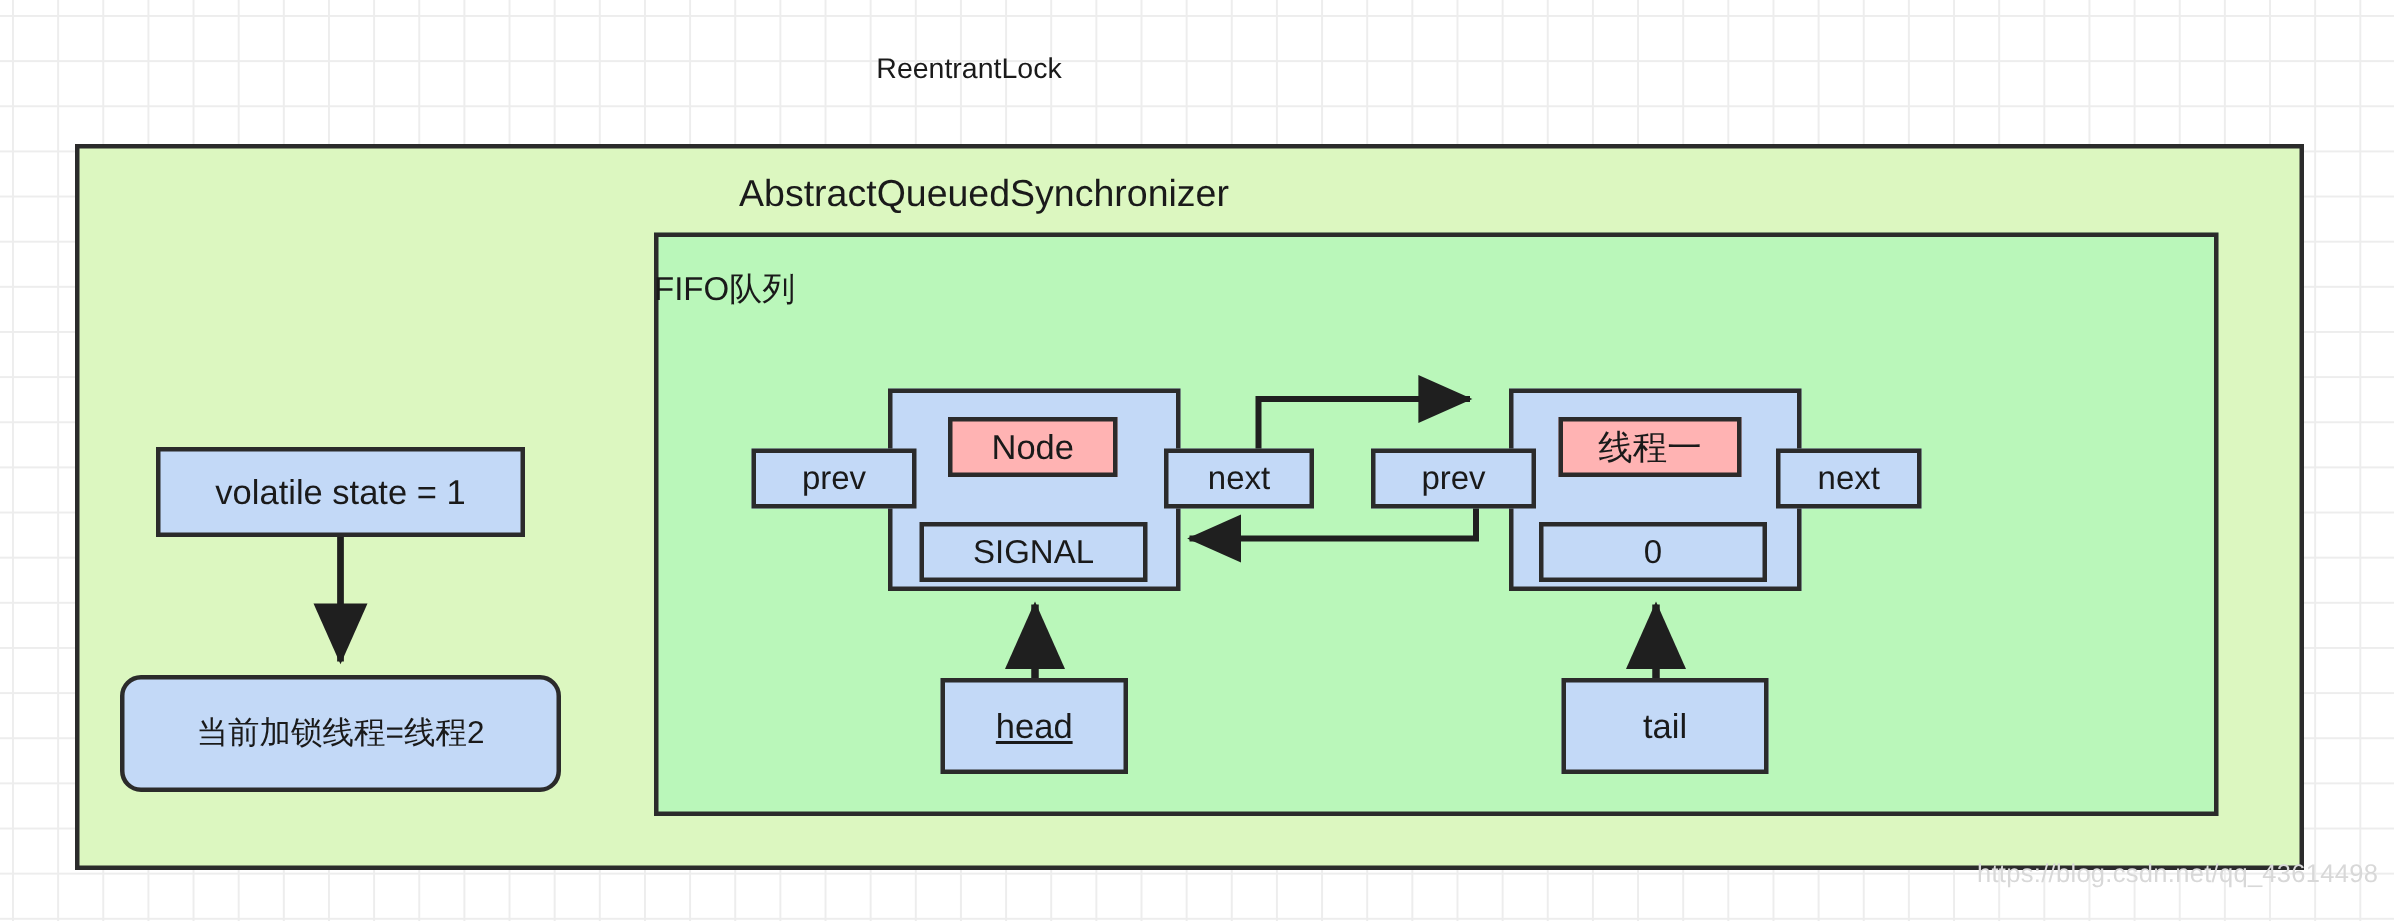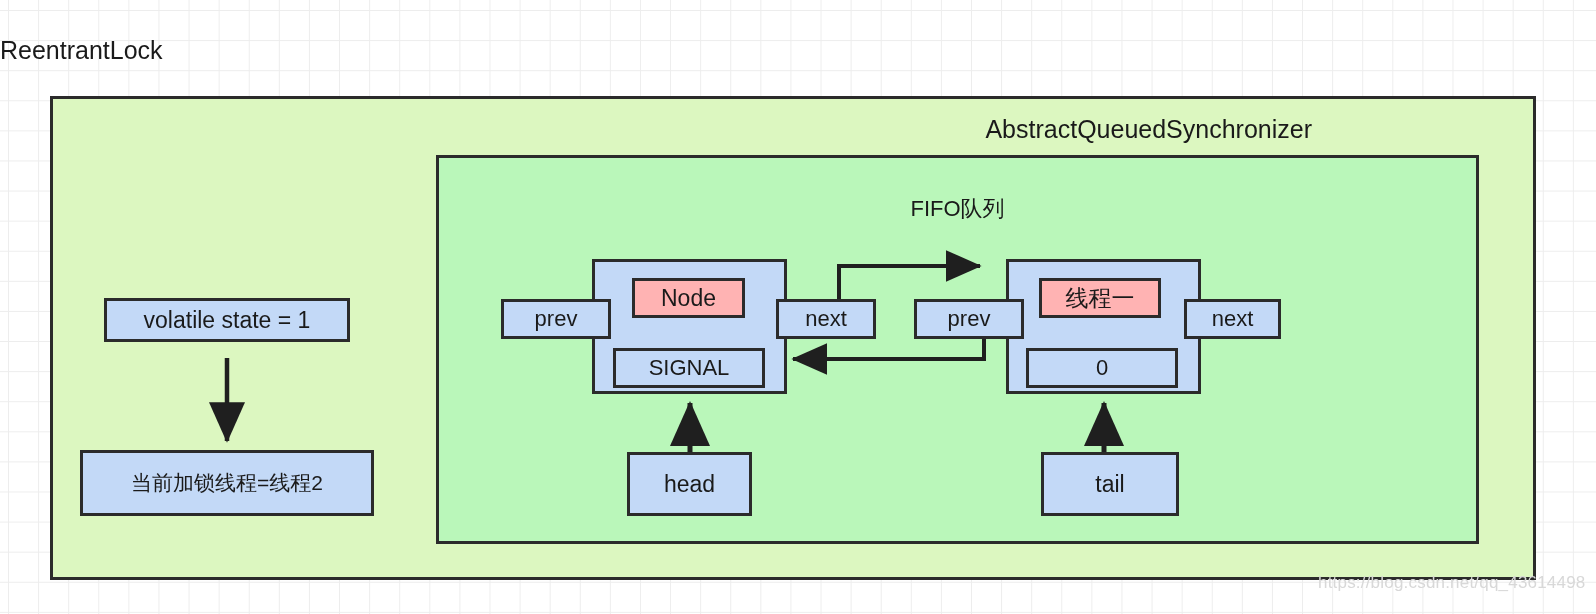--- a/index.html
+++ b/index.html
@@ -34,81 +34,82 @@
     text-align: center;
     color: #1a1a1a;
     line-height: 1.15;
   }
 
   .title-reentrant {
     position: absolute;
     left: 0;
     top: 36px;
     width: 1292px;
-    font-size: 25px;
+    text-align: center;
+    font-size: 19px;
     color: #1a1a1a;
   }
 
   .aqs-box {
     left: 50px;
     top: 96px;
     width: 1486px;
     height: 484px;
     background: #dcf7c0;
     display: block;
   }
   .title-aqs {
     position: absolute;
     left: 0;
     top: 115px;
     width: 1312px;
-    text-align: right;
+    text-align: center;
     font-size: 25px;
     color: #1a1a1a;
   }
 
   .fifo-box {
     left: 436px;
     top: 155px;
     width: 1043px;
     height: 389px;
     background: #baf7ba;
     display: block;
   }
   .title-fifo {
     position: absolute;
     left: 436px;
-    top: 194px;
+    top: 178px;
     width: 1043px;
-    text-align: center;
     font-size: 22px;
     color: #1a1a1a;
   }
 
   
   .blue {
     background: #c3d9f7;
   }
   .pink {
     background: #ffb3b3;
   }
 
   .state-box {
     left: 104px;
     top: 298px;
     width: 246px;
-    height: 44px;
+    height: 60px;
     font-size: 23px;
   }
   .locked-thread-box {
     left: 80px;
     top: 450px;
     width: 294px;
-    height: 66px;
+    height: 78px;
     font-size: 21px;
+    border-radius: 14px;
   }
 
   
   .node1-container {
     left: 592px;
     top: 259px;
     width: 195px;
     height: 135px;
   }
   .node1-label {
@@ -176,20 +177,21 @@
     font-size: 22px;
   }
 
   
   .head-box {
     left: 627px;
     top: 452px;
     width: 125px;
     height: 64px;
     font-size: 23px;
+    text-decoration: underline;
   }
   .tail-box {
     left: 1041px;
     top: 452px;
     width: 138px;
     height: 64px;
     font-size: 23px;
   }
 
   

